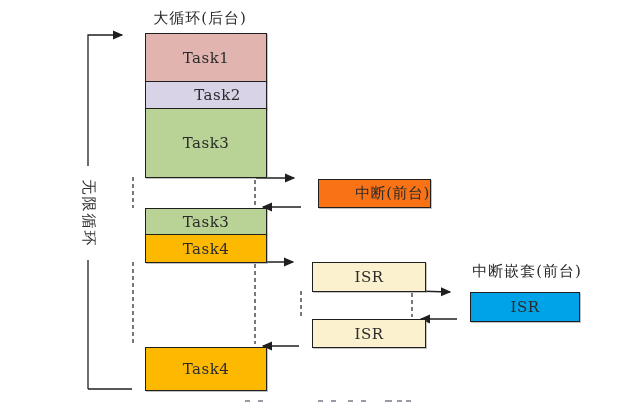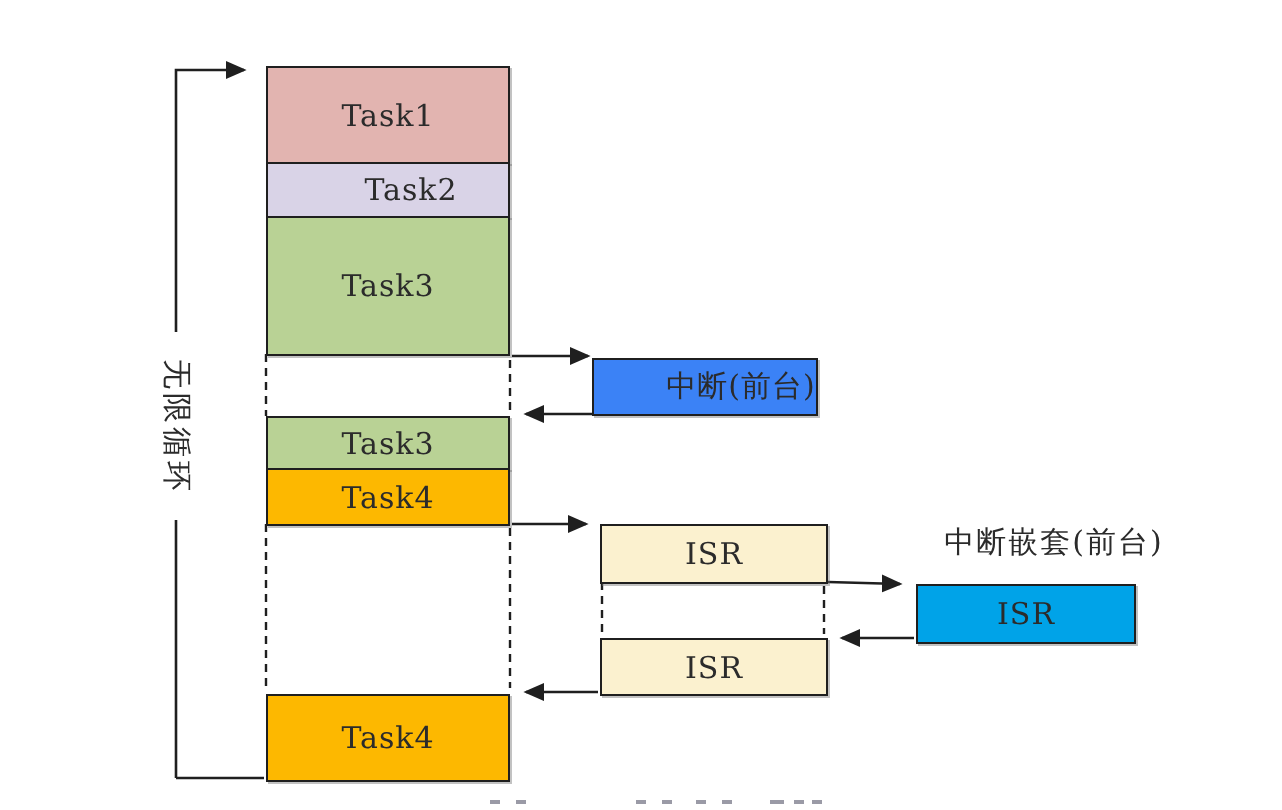--- a/index.html
+++ b/index.html
@@ -5,21 +5,21 @@
   html,body{margin:0;padding:0;background:#ffffff;}
   #canvas{
     position:relative;width:641px;height:405px;background:#ffffff;overflow:hidden;
     font-family:"DejaVu Serif","Liberation Serif",serif;color:#2b2b2b;
   }
   .abs{position:absolute;}
   svg.layer{position:absolute;left:0;top:0;width:641px;height:405px;pointer-events:none;}
   .box{
     position:absolute;box-sizing:border-box;border:1px solid #1f1f1f;
     display:flex;align-items:center;justify-content:center;
-    font-size:15px;letter-spacing:0.5px;box-shadow:1px 1px 0 rgba(120,120,120,0.45);
+    font-size:15px;letter-spacing:0.5px;box-shadow:1px 1px 0 rgba(120,120,120,0.45);margin-left:12px;
   }
   .label{position:absolute;font-size:15px;letter-spacing:1px;white-space:nowrap;}
   .col-title{width:140px;text-align:center;}
   .loop-label-wrap{
     position:absolute;left:75px;top:166px;width:26px;height:94px;background:#ffffff;
     display:flex;align-items:center;justify-content:center;
   }
   .loop-label-wrap .rot{
     transform:rotate(90deg);white-space:nowrap;font-size:15px;letter-spacing:2px;
   }
@@ -60,20 +60,21 @@
       <path d="M133,262 L133,346"></path>
       <path d="M255,264 L255,344"></path>
     </g>
 
     <g stroke="#1f1f1f" stroke-width="1.2" stroke-dasharray="4 3" fill="none">
       <path d="M301,291 L301,319"></path>
       <path d="M412,293 L412,317"></path>
     </g>
   </svg>
 
+  <div class="label col-title abs" style="left:130px;top:9px;">大循环(后台)</div>
 
   <div class="loop-label-wrap">
     <span class="rot">无限循环</span>
   </div>
 
   <div class="box" style="left: 133px; top: 33px; width: 122px; height: 49px; background: rgb(226, 180, 176);">
     <span>Task1</span>
   </div>
   <div class="box" style="left: 133px; top: 81px; width: 122px; height: 28px; background: rgb(217, 211, 231); padding-left: 23px;">
     <span>Task2</span>
@@ -84,21 +85,21 @@
   <div class="box" style="left: 133px; top: 208px; width: 122px; height: 27px; background: rgb(185, 210, 149);">
     <span>Task3</span>
   </div>
   <div class="box" style="left: 133px; top: 234px; width: 122px; height: 29px; background: rgb(253, 184, 0);">
     <span>Task4</span>
   </div>
   <div class="box" style="left: 133px; top: 347px; width: 122px; height: 44px; background: rgb(253, 184, 0);">
     <span>Task4</span>
   </div>
 
-  <div class="box" style="left: 296px; top: 179px; width: 113px; height: 29px; background: #3b82f6; padding-left: 36px;">
+  <div class="box" style="left: 306px; top: 179px; width: 113px; height: 29px; background: #f97316; padding-left: 36px;">
     <span>中断(前台)</span>
   </div>
 
   <div class="box" style="left: 300px; top: 262px; width: 114px; height: 30px; background: rgb(251, 241, 207);">
     <span>ISR</span>
   </div>
 
   <div class="box" style="left: 300px; top: 319px; width: 114px; height: 29px; background: rgb(251, 241, 207);">
     <span>ISR</span>
   </div>

